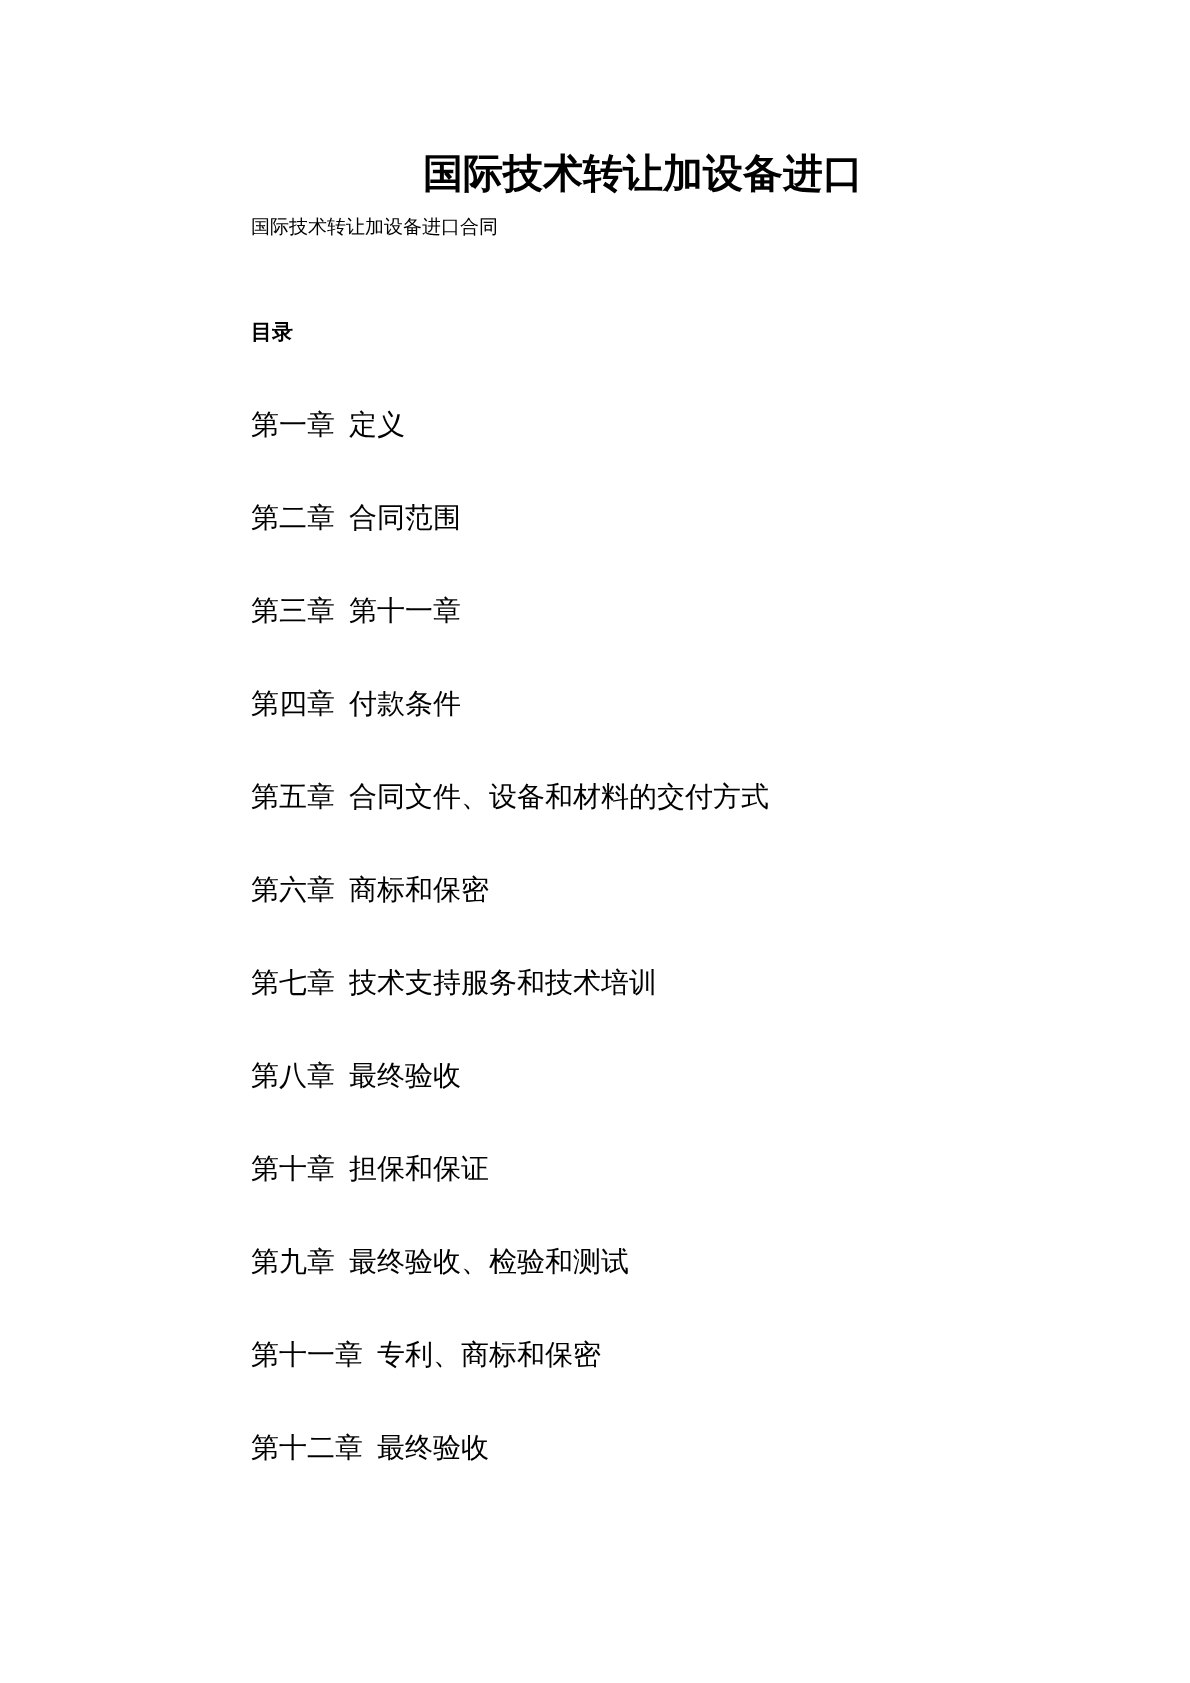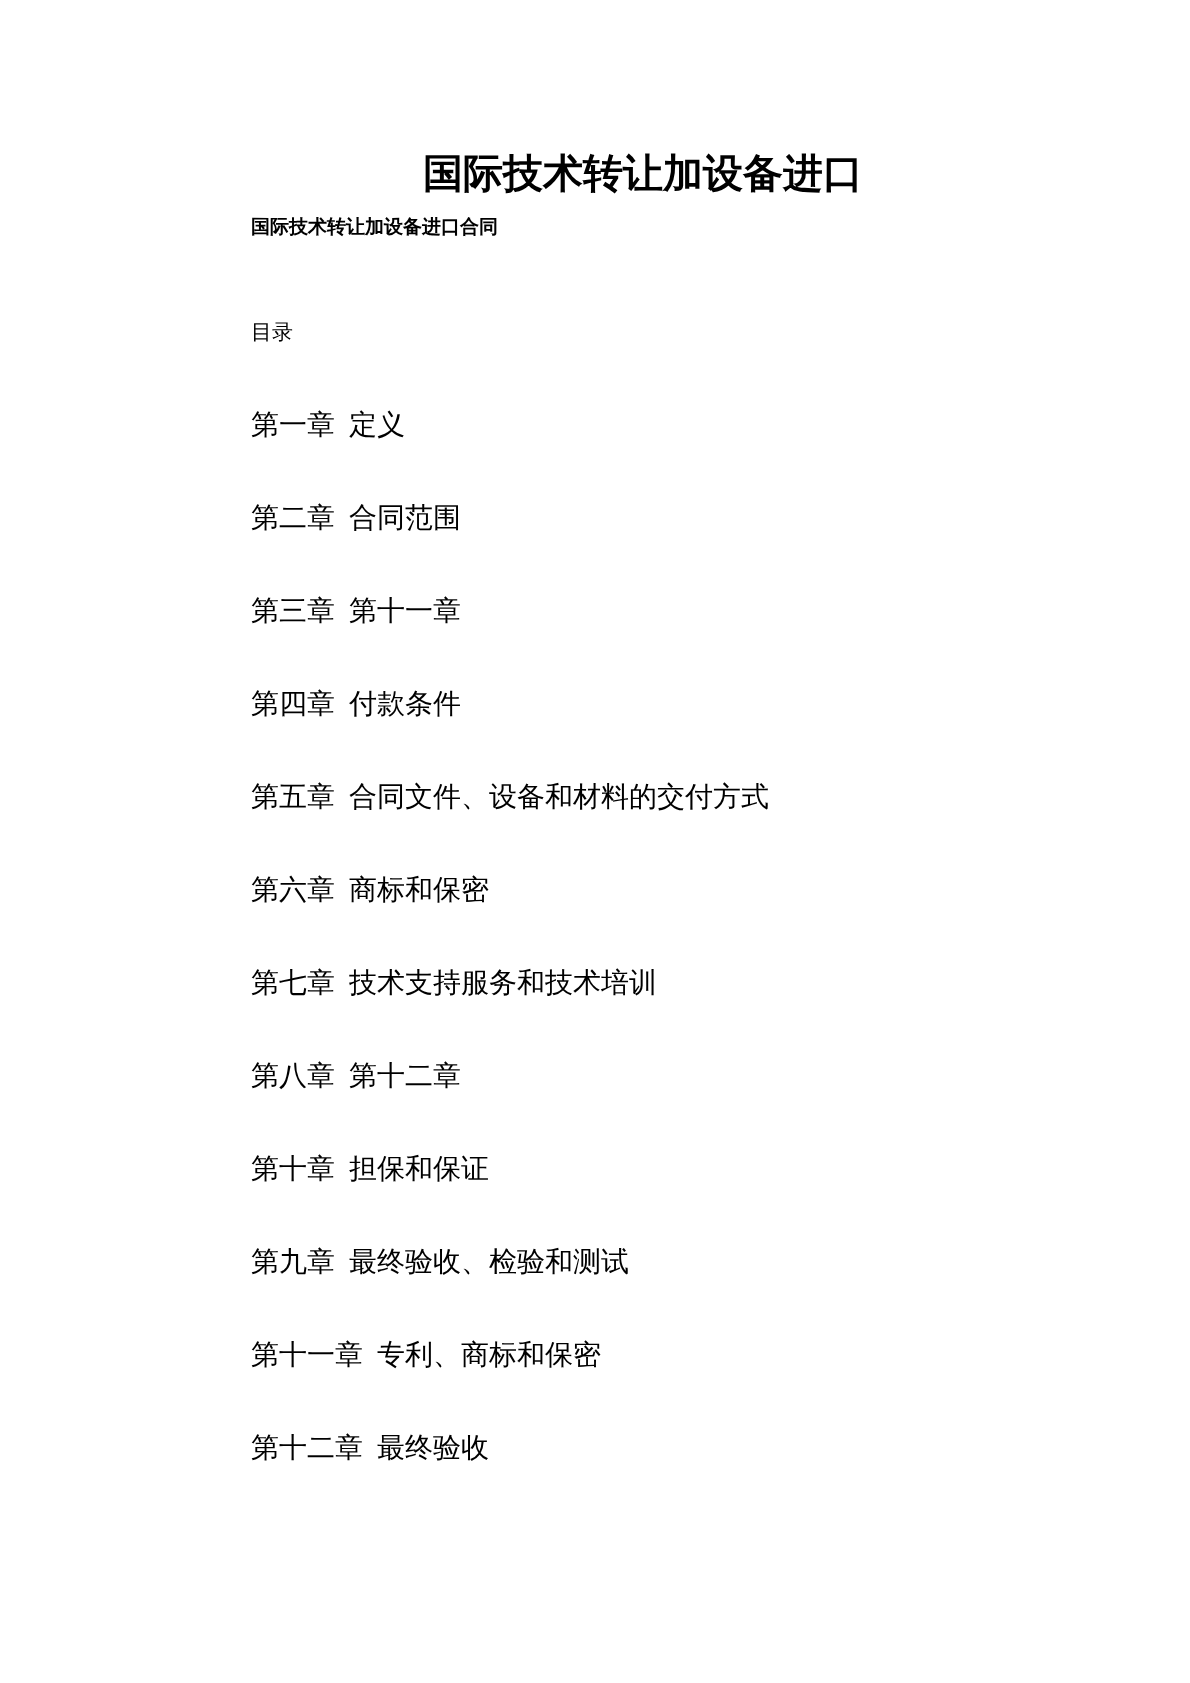--- a/index.html
+++ b/index.html
@@ -23,28 +23,28 @@
       font-size: 40px;
       line-height: 48px;
       font-weight: 700;
       text-align: center;
       margin: 0;
       white-space: pre-wrap;
     }
     .doc-subtitle {
       font-size: 19px;
       line-height: 26px;
-      font-weight: 700;
+      font-weight: 400;
       margin: 16px 0 0 0;
       white-space: pre-wrap;
     }
     .toc-heading {
       font-size: 21px;
       line-height: 28px;
-      font-weight: 400;
+      font-weight: 700;
       margin: 78px 0 0 0;
       white-space: pre-wrap;
     }
     .toc-item {
       font-size: 28px;
       line-height: 28px;
       font-weight: 400;
       margin: 65px 0 0 0;
       white-space: pre-wrap;
     }
@@ -59,18 +59,18 @@
 
   <p class="toc-heading">目录</p>
 
   <p class="toc-item">第一章  定义</p>
   <p class="toc-item">第二章  合同范围</p>
   <p class="toc-item">第三章  第十一章</p>
   <p class="toc-item">第四章  付款条件</p>
   <p class="toc-item">第五章  合同文件、设备和材料的交付方式</p>
   <p class="toc-item">第六章  商标和保密</p>
   <p class="toc-item">第七章  技术支持服务和技术培训</p>
-  <p class="toc-item">第八章  第十二章</p>
+  <p class="toc-item">第八章  最终验收</p>
   <p class="toc-item">第十章  担保和保证</p>
   <p class="toc-item">第九章  最终验收、检验和测试</p>
   <p class="toc-item">第十一章  专利、商标和保密</p>
   <p class="toc-item">第十二章  最终验收</p>
 </div>
 
 </body></html>

